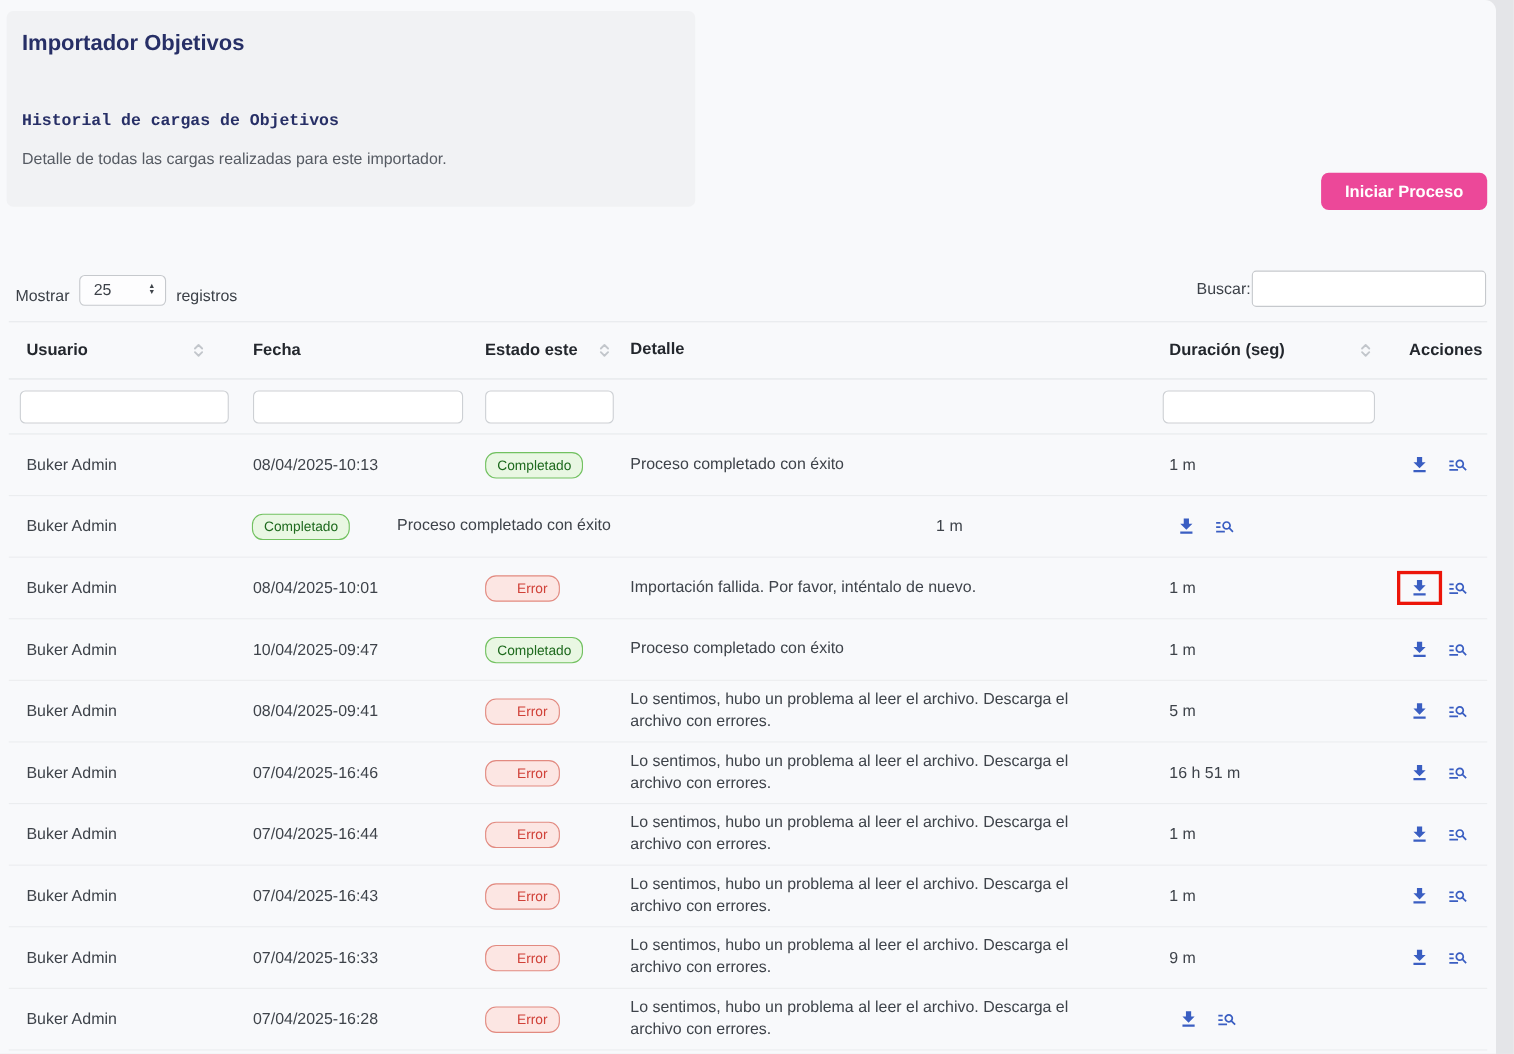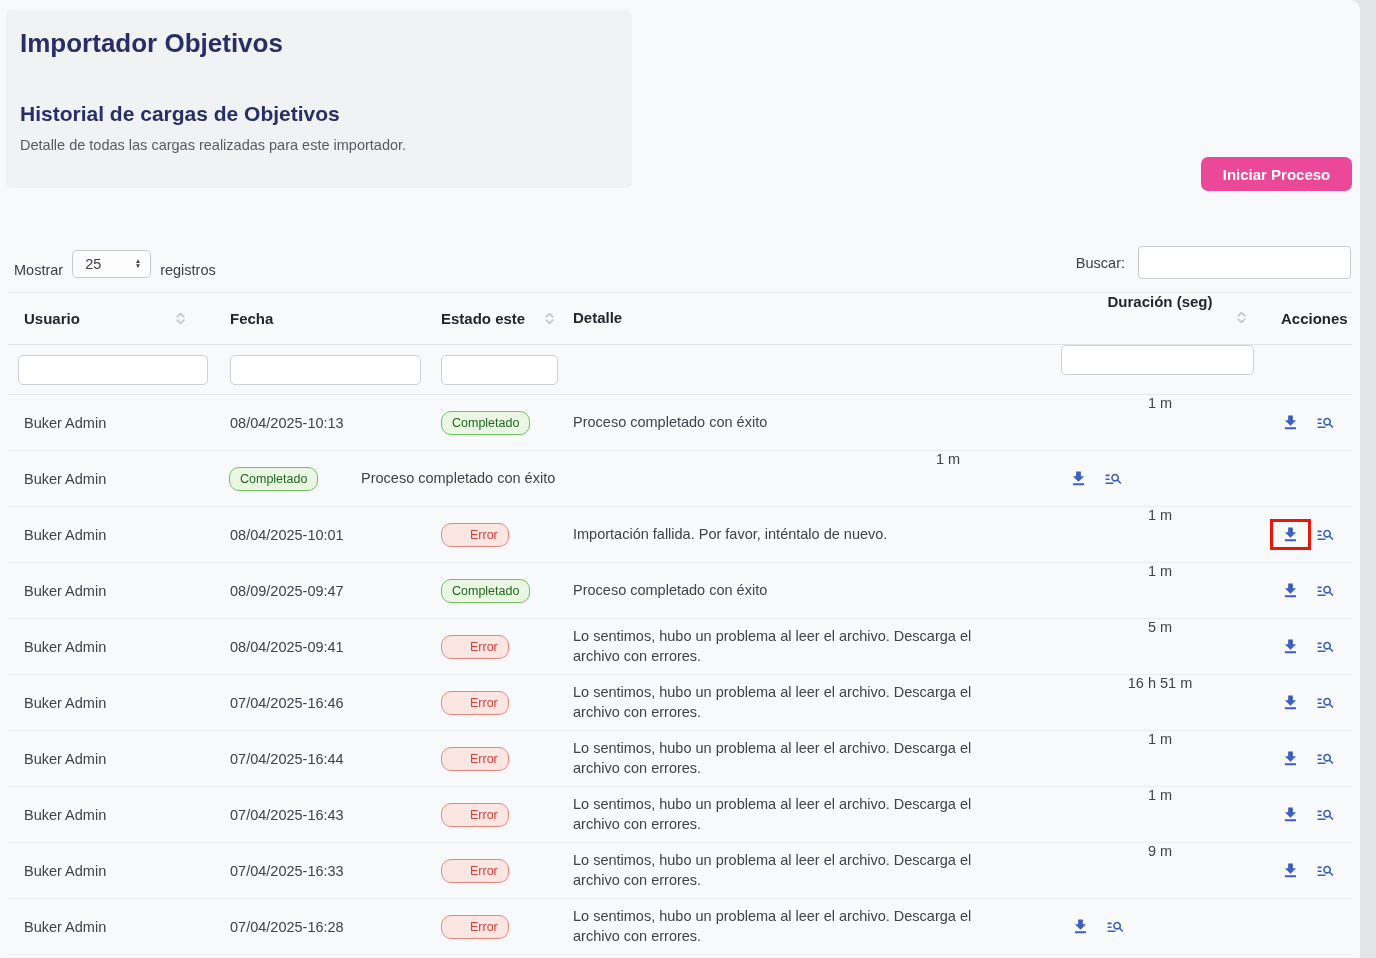--- a/index.html
+++ b/index.html
@@ -15,22 +15,22 @@
     position:absolute; left:0; top:0; width:1360px; height:958px;
     background:#f8f9fb; border-radius:0 10px 0 0;
   }
   .scroll-track { position:absolute; right:0; top:0; width:16px; height:958px; background:#e4e5e8; }
 
   
   .header-panel {
     position:absolute; left:6px; top:10px; width:626px; height:178px;
     background:#f1f2f4; border-radius:6px;
   }
-  .page-title { position:absolute; left:14px; top:18px; font-size:26px; font-weight:bold; color:#272f66; }
-  .section-title { position:absolute; left:14px; top:92px; font-size:21px; font-weight:bold; color:#272f66; }
+  .page-title { position:absolute; left:14px; top:18px; font-size:20px; font-weight:bold; color:#272f66; }
+  .section-title { position:absolute; left:14px; top:92px; font-size:15px; font-weight:bold; color:#272f66;font-family:Liberation Mono, monospace; }
   .section-desc { position:absolute; left:14px; top:127px; font-size:14.5px; color:#565b63; }
 
   .start-btn {
     position:absolute; left:1201px; top:157px; width:151px; height:34px;
     background:#ec4899; color:#ffffff; font-weight:bold; font-size:15px;
     font-family:inherit; border:none; border-radius:7px; cursor:pointer;
     display:flex; align-items:center; justify-content:center;
   }
 
   
@@ -39,39 +39,39 @@
   .page-size-box {
     width:79px; height:28px; margin:0 9px; padding-left:12px;
     border:1px solid #c6c9cd; border-radius:5px; background:#fdfdfe;
     display:flex; align-items:center; position:relative; cursor:pointer; font-size:14.5px;
   }
   .select-arrows {
     position:absolute; right:9px; top:7px; display:flex; flex-direction:column;
     font-size:6.5px; line-height:5px; color:#3e4349; letter-spacing:0;
   }
   .search-group { position:absolute; right:9px; top:0; height:33px; display:flex; align-items:center; }
-  .search-label { margin-right:13px; }
+  .search-label { margin-right:1px; }
   .search-input {
     width:213px; height:33px; border:1px solid #c6c9cd; border-radius:4px;
     background:#ffffff; font-family:inherit; font-size:14px; padding:0 8px; outline:none;
   }
 
   
   .table { position:absolute; left:8px; top:292px; width:1344px; }
   .tr { display:flex; align-items:center; }
   .thead { height:53px; border-top:1px solid #e7e9eb; border-bottom:1px solid #e2e4e7; }
   .filter-row { height:50px; border-bottom:1px solid #e7e9eb; }
   .data-row { height:56px; border-bottom:1px solid #ebedef; font-size:14.5px; color:#3e434a; }
 
   .col { height:100%; display:flex; align-items:center; }
   .col-usuario  { width:212px; padding-left:16px; }
   .col-fecha    { width:212px; padding-left:10px; }
   .col-estado   { width:133px; padding-left:9px;  }
   .col-detalle  { width:482px; padding-left:8px; padding-right:30px; line-height:1.35; }
-  .col-duracion { width:210px; padding-left:16px;flex-direction:column; }
+  .col-duracion { width:210px; padding-left:16px; }
   .col-acciones { width:95px;  padding-left:24px; }
 
   .th { font-weight:bold; font-size:15px; color:#23272d; }
   .sort-icon { margin-left:auto; display:inline-flex; cursor:pointer; }
   .col-usuario  .sort-icon { margin-right:32px; }
   .col-estado   .sort-icon { margin-right:8px; }
   .col-duracion .sort-icon { margin-right:8px; }
 
   .filter-input {
     height:30px; border:1px solid #cdd0d4; border-radius:5px; background:#ffffff;
@@ -253,21 +253,21 @@
               <button class="icon-btn">
                 <svg viewBox="0 0 24 24" fill="currentColor">
                   <path d="M7 9H2V7h5v2zm0 3H2v2h5v-2zm13.59 7-3.83-3.83c-.8.52-1.74.83-2.76.83-2.76 0-5-2.24-5-5s2.24-5 5-5 5 2.24 5 5c0 1.02-.31 1.96-.83 2.75L22 17.59 20.59 19zM17 11c0-1.65-1.35-3-3-3s-3 1.35-3 3 1.35 3 3 3 3-1.35 3-3zM2 19h10v-2H2v2z"></path>
                 </svg>
               </button>
             </div>
           </div>
         </div>
         <div class="tr data-row">
           <div class="col col-usuario">Buker Admin</div>
-          <div class="col col-fecha">08/09/2025-09:47</div>
+          <div class="col col-fecha">10/04/2025-09:47</div>
           <div class="col col-estado">
             <span class="badge badge-completed">Completado</span>
           </div>
           <div class="col col-detalle">Proceso completado con éxito</div>
           <div class="col col-duracion">1 m</div>
           <div class="col col-acciones">
             <div class="actions">
               <button class="icon-btn">
                 <svg viewBox="0 0 24 24" fill="currentColor">
                   <path d="M19 9h-4V3H9v6H5l7 7 7-7zM5 18v2.6h14V18H5z"></path>

